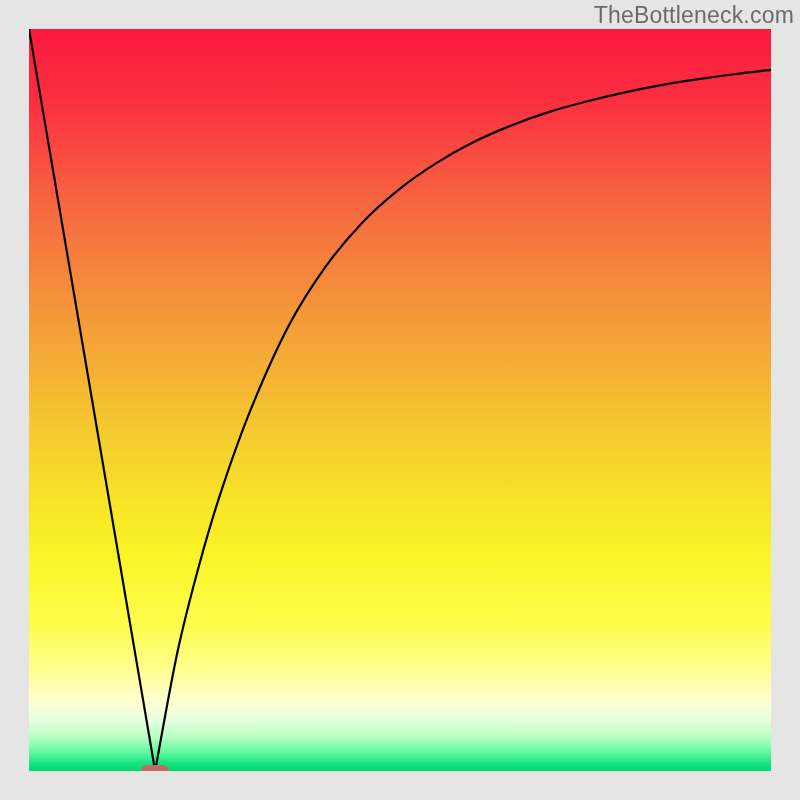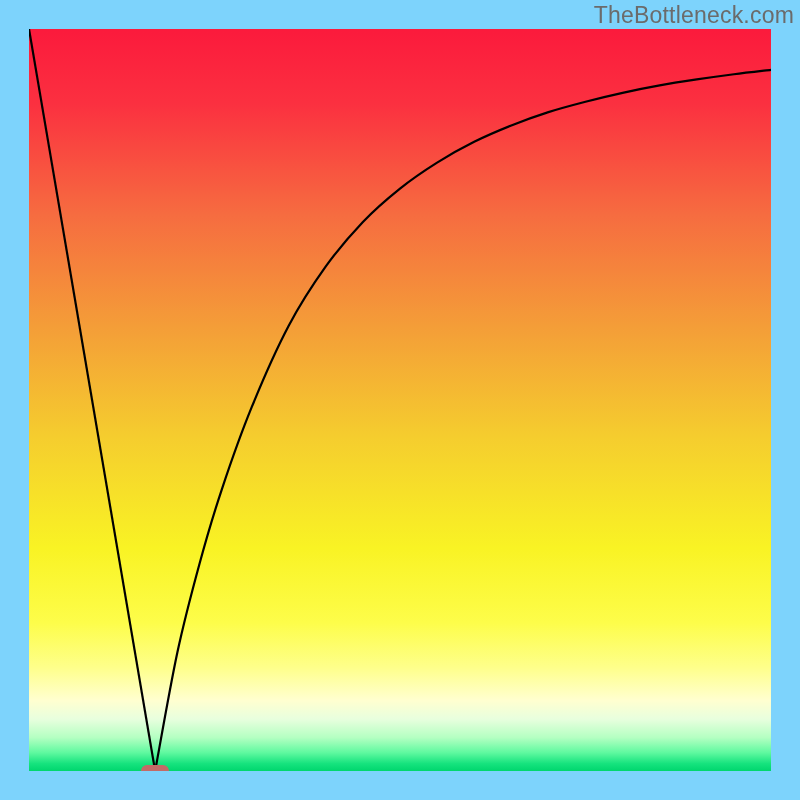--- a/index.html
+++ b/index.html
@@ -8,21 +8,21 @@
     width: 800px;
     height: 800px;
     background: #000;
     overflow: hidden;
     font-family: Arial, Helvetica, sans-serif;
   }
   .outer {
     position: relative;
     width: 800px;
     height: 800px;
-    background: #7dd3fc;
+    background: #e5e5e5;
   }
   .plot {
     position: absolute;
     left: 29px;
     top: 29px;
     width: 742px;
     height: 742px;
     overflow: hidden;
   }
   .gradient-bg {

